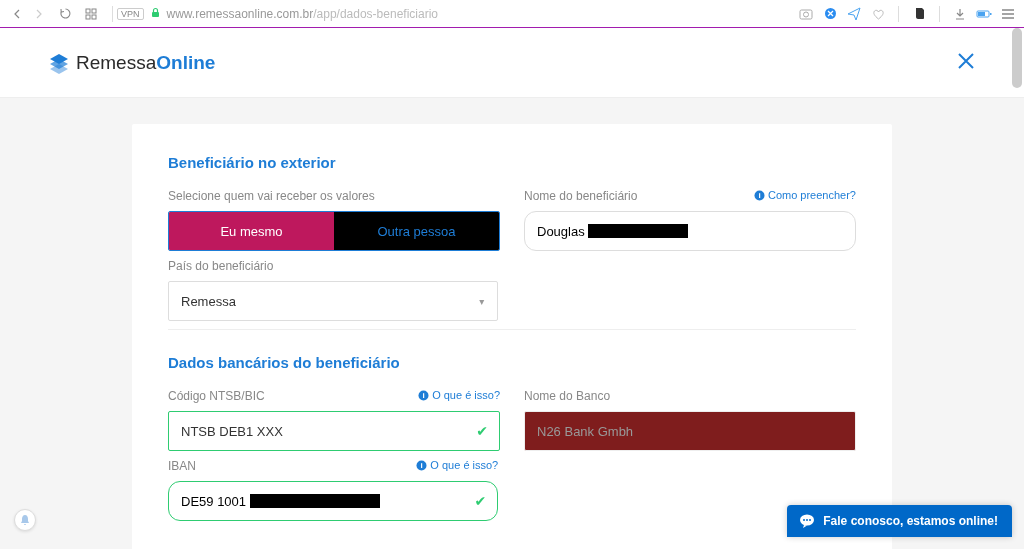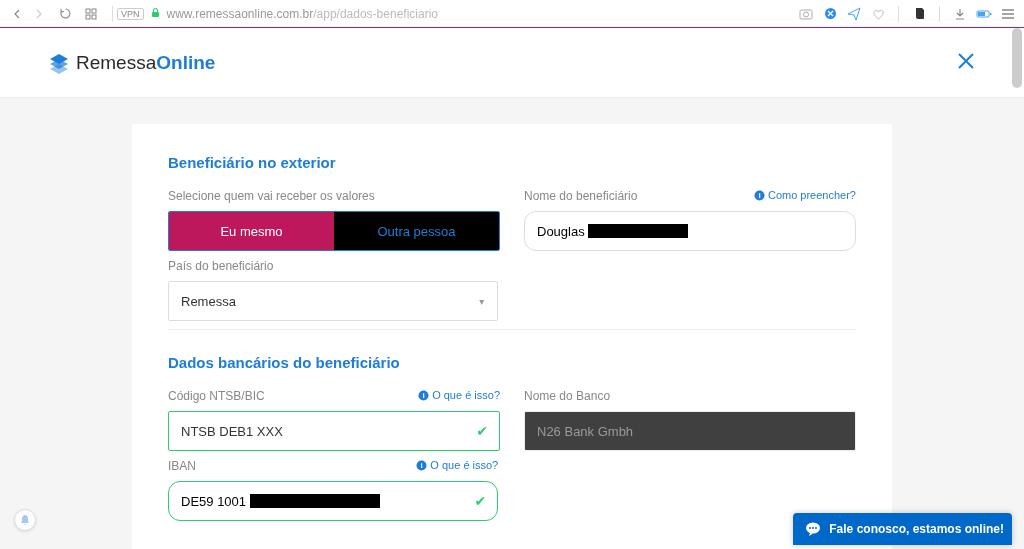--- a/index.html
+++ b/index.html
@@ -37,38 +37,38 @@
     .help-link { font-size: 11px; color: #1e7dd6; cursor: pointer; display: flex; align-items: center; gap: 3px; }
 
     .row { display: flex; gap: 24px; margin-bottom: 8px; }
     .col { flex: 1; }
 
     .seg-control { display: flex; border: 1px solid #1e7dd6; border-radius: 2px; overflow: hidden; height: 40px; }
     .seg-btn { flex: 1; display: flex; align-items: center; justify-content: center; font-size: 13px; cursor: pointer; background: #000000; color: #1e7dd6; }
     .seg-btn.active { background: #be185d; color: #fff; }
 
     .input { width: 100%; height: 40px; border: 1px solid #ddd; border-radius: 2px; padding: 0 12px; font-size: 13px; color: #333; background: #fff; }
-    .input.readonly { background: #404040; color: #999; border: 1px solid #eee; }
+    .input.readonly { background: #7f1d1d; color: #999; border: 1px solid #eee; }
     .input.valid { border: 1px solid #2ecc71; }
     .input-wrap { position: relative; }
     .check-icon { position: absolute; right: 12px; top: 50%; transform: translateY(-50%); color: #2ecc71; font-size: 14px; }
     .select-wrap { position: relative; }
     .caret-icon { position: absolute; right: 14px; top: 50%; transform: translateY(-50%); color: #999; font-size: 10px; pointer-events: none; }
 
     .redact { display: inline-block; background: #000; height: 14px; vertical-align: middle; }
     .redact.w100 { width: 100px; }
     .redact.w130 { width: 130px; }
 
     .hr { border: 0; border-top: 1px solid #eee; margin: 8px 0 24px; }
 
     .input-combo { display: flex; align-items: center; width: 100%; height: 40px; border: 1px solid #ddd; border-radius: 12px; padding: 0 12px; font-size: 13px; }
     .input-combo.valid { border: 1px solid #2ecc71; }
 
     
-    .chat-widget { position: absolute; bottom: 4px; right: 12px; background: #0068c8; color: #fff; height: 32px; border-radius: 4px 4px 0 0; display: flex; align-items: center; padding: 0 8px 0 12px; font-size: 12px; gap: 8px; cursor: pointer; box-shadow: 0 0 6px rgba(0,0,0,0.2); }
+    .chat-widget { position: absolute; bottom: 12px; right: 12px; background: #0068c8; color: #fff; height: 32px; border-radius: 4px 4px 0 0; display: flex; align-items: center; padding: 0 14px 0 12px; font-size: 12px; gap: 8px; cursor: pointer; box-shadow: 0 0 6px rgba(0,0,0,0.2); }
 
     
     .notif-bell { position: absolute; bottom: 18px; left: 14px; width: 22px; height: 22px; border-radius: 50%; background: #fff; border: 1px solid #ddd; display: flex; align-items: center; justify-content: center; color: #c4d8ef; font-size: 12px; box-shadow: 0 1px 3px rgba(0,0,0,0.1); }
 
     .scrollbar { position: absolute; right: 2px; top: 28px; width: 10px; height: 60px; background: #ccc; border-radius: 5px; }
   </style>
 </head>
 <body>
 
 <div class="browser-bar">

